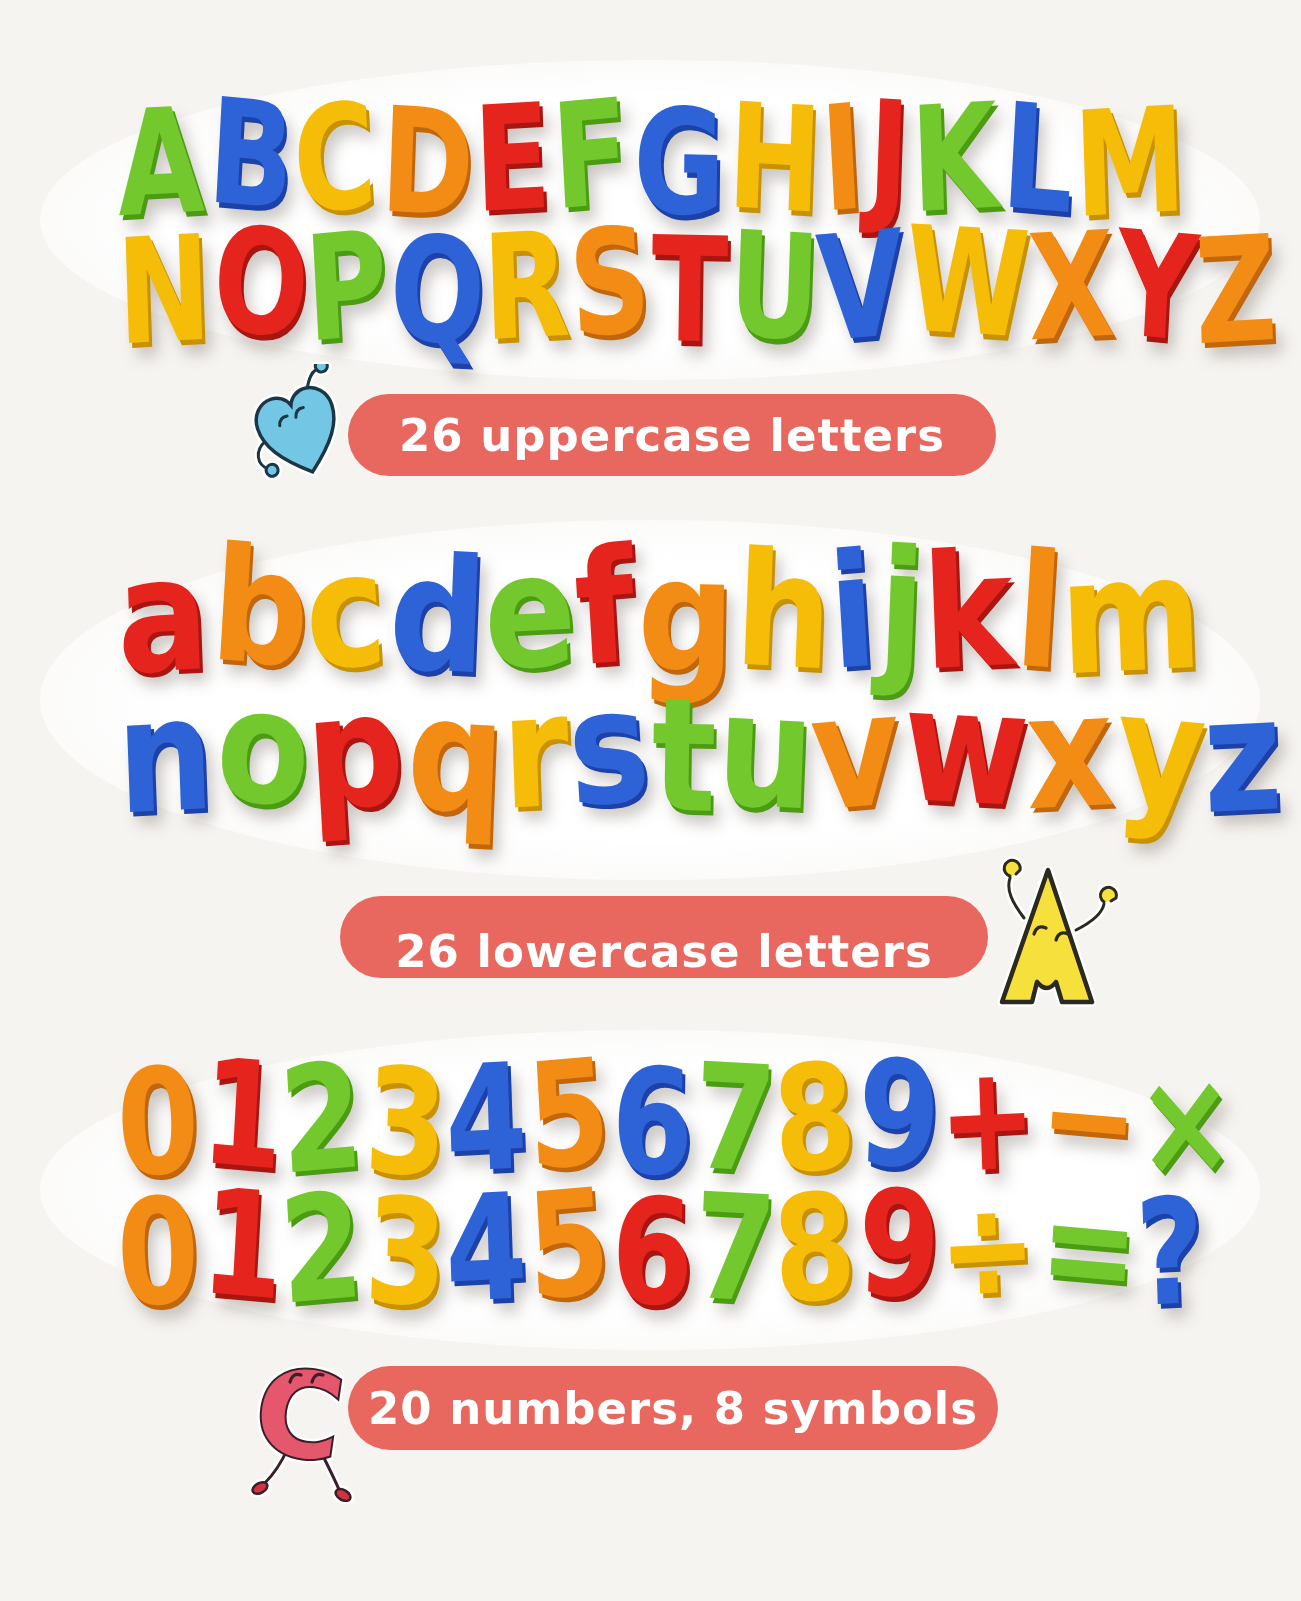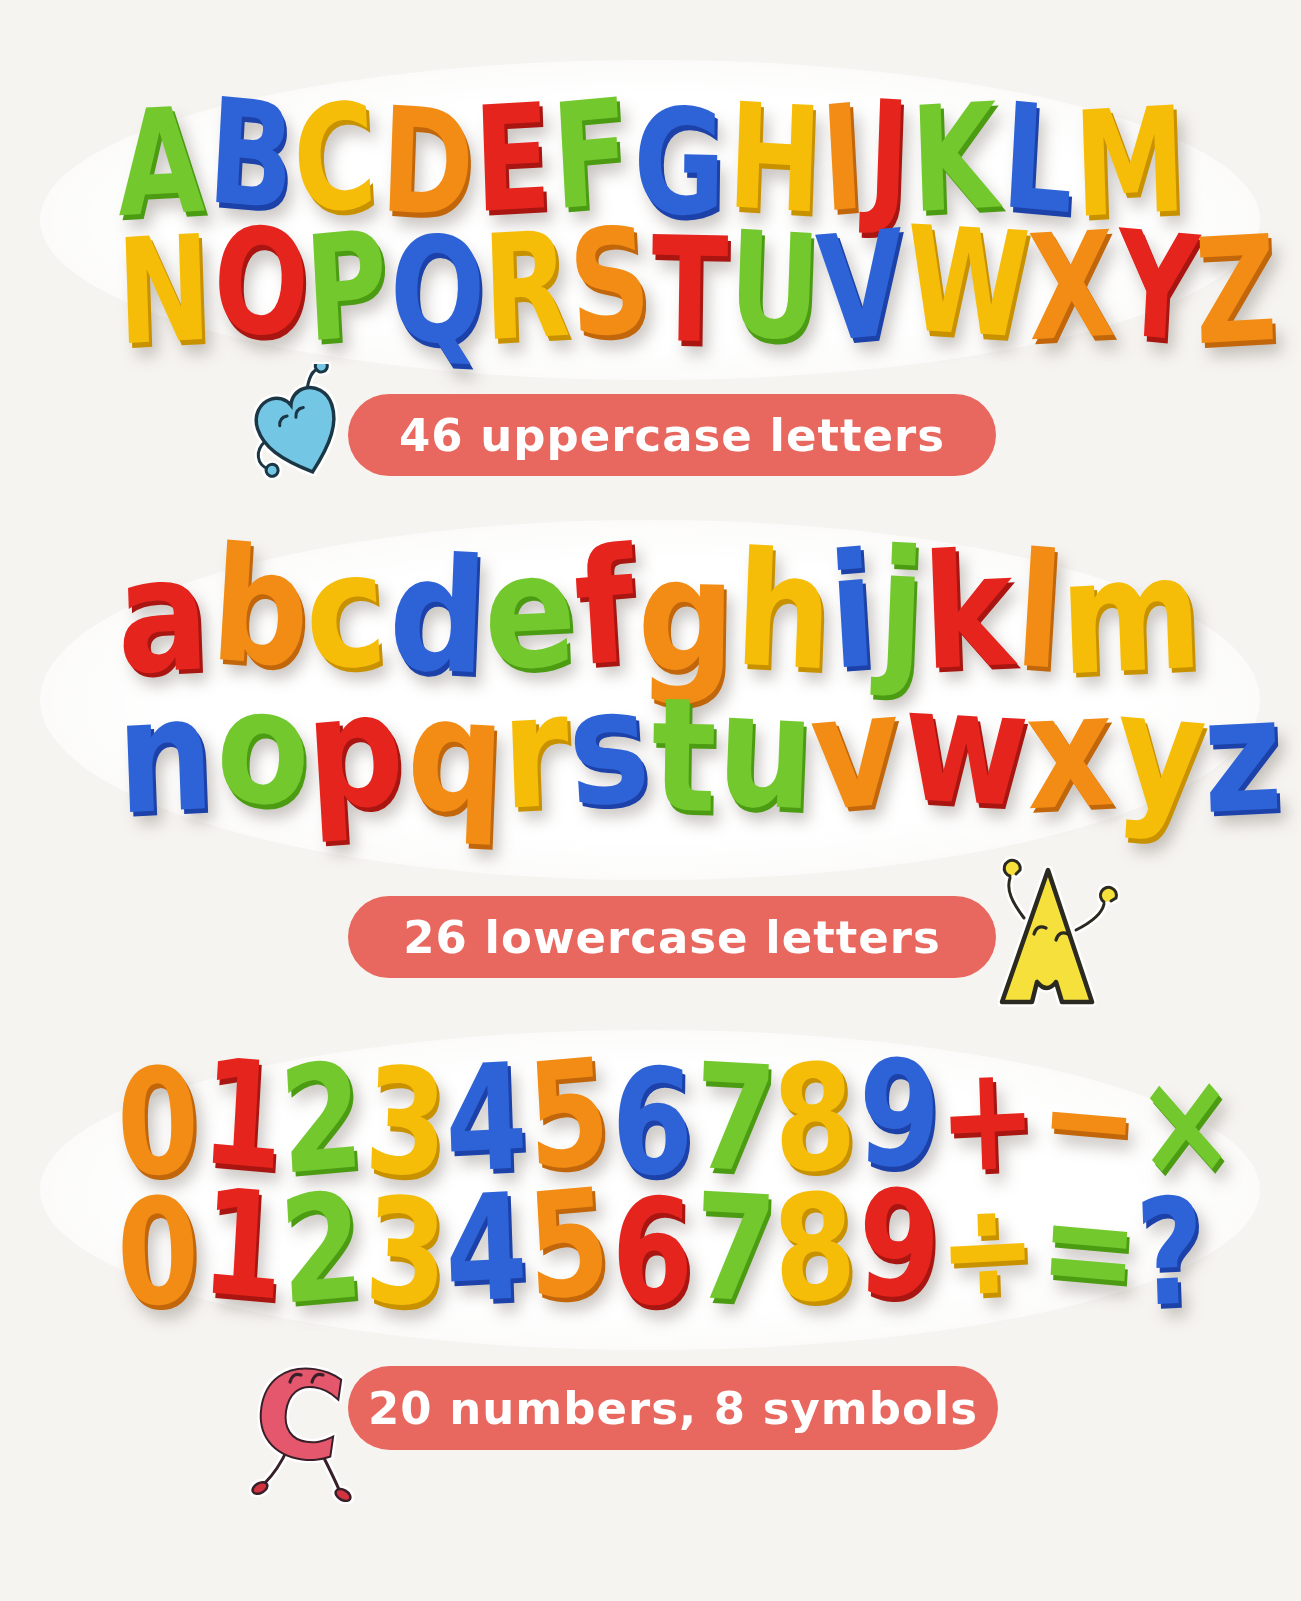--- a/index.html
+++ b/index.html
@@ -42,21 +42,21 @@
   .pill{
     position:absolute;height:82px;border-radius:44px;
     background:var(--pill,#e8675e);
     display:flex;align-items:center;justify-content:center;
     z-index:2;
   }
   .pill span{
     color:#ffffff;font-weight:bold;font-size:45px;letter-spacing:1px;
   }
   #pill-upper  {left:348px;top:394px;width:648px;}
-  #pill-lower  {left:348px;top:896px;width:648px;}
+  #pill-lower  {left:340px;top:896px;width:648px;align-items:flex-end;}
   #pill-numbers{left:348px;top:1366px;width:650px;height:84px;}
   
   .character{position:absolute;z-index:3;
     filter:drop-shadow(2px 0 0 #fff) drop-shadow(-2px 0 0 #fff)
            drop-shadow(0 2px 0 #fff) drop-shadow(0 -2px 0 #fff);}
   #char-heart {left:236px;top:364px;width:126px;height:132px;}
   #char-a     {left:976px;top:856px;width:146px;height:158px;}
   #char-c     {left:240px;top:1344px;width:136px;height:158px;}
 </style>
 </head>
@@ -153,21 +153,21 @@
       <span class="glyph" style="color: rgb(230, 36, 30); text-shadow: rgb(169, 21, 17) 3px 4px 0px, rgba(110, 100, 90, 0.38) 8px 11px 14px;">6</span>
       <span class="glyph" style="color: rgb(114, 200, 44); text-shadow: rgb(76, 156, 19) 3px 4px 0px, rgba(110, 100, 90, 0.38) 8px 11px 14px;">7</span>
       <span class="glyph" style="color: rgb(246, 189, 8); text-shadow: rgb(199, 145, 0) 3px 4px 0px, rgba(110, 100, 90, 0.38) 8px 11px 14px;">8</span>
       <span class="glyph" style="color: rgb(230, 36, 30); text-shadow: rgb(169, 21, 17) 3px 4px 0px, rgba(110, 100, 90, 0.38) 8px 11px 14px;">9</span>
       <span class="glyph" style="color: rgb(246, 189, 8); text-shadow: rgb(199, 145, 0) 3px 4px 0px, rgba(110, 100, 90, 0.38) 8px 11px 14px;">÷</span>
       <span class="glyph" style="color: rgb(114, 200, 44); text-shadow: rgb(76, 156, 19) 3px 4px 0px, rgba(110, 100, 90, 0.38) 8px 11px 14px;">=</span>
       <span class="glyph" style="color: rgb(46, 99, 216); text-shadow: rgb(28, 65, 168) 3px 4px 0px, rgba(110, 100, 90, 0.38) 8px 11px 14px;">?</span>
     </div>
 
   <div id="pill-upper" class="pill">
-    <span>46 uppercase letters</span>
+    <span>26 uppercase letters</span>
   </div>
   <div id="pill-lower" class="pill">
     <span>26 lowercase letters</span>
   </div>
   <div id="pill-numbers" class="pill">
     <span>20 numbers, 8 symbols</span>
   </div>
 
   <svg id="char-heart" class="character" viewBox="0 0 126 132">
     <g transform="rotate(-18 63 66)" stroke-linecap="round">

